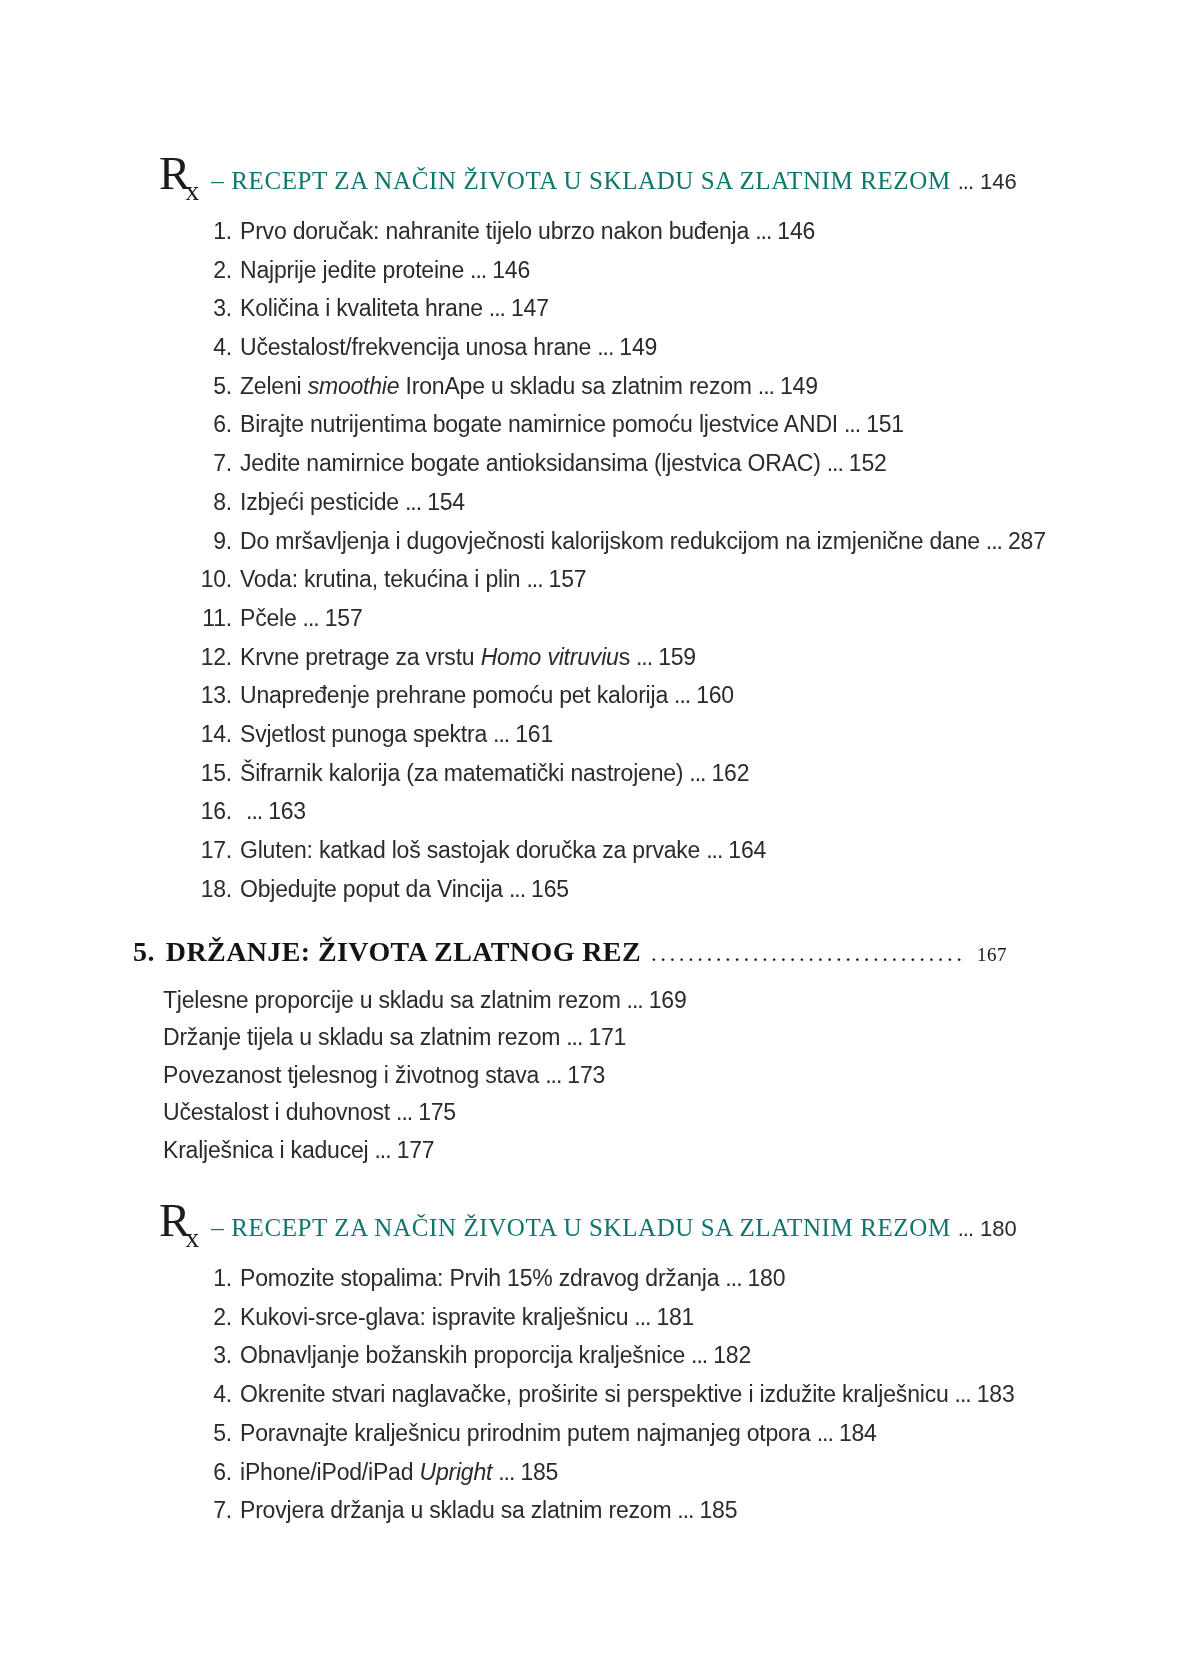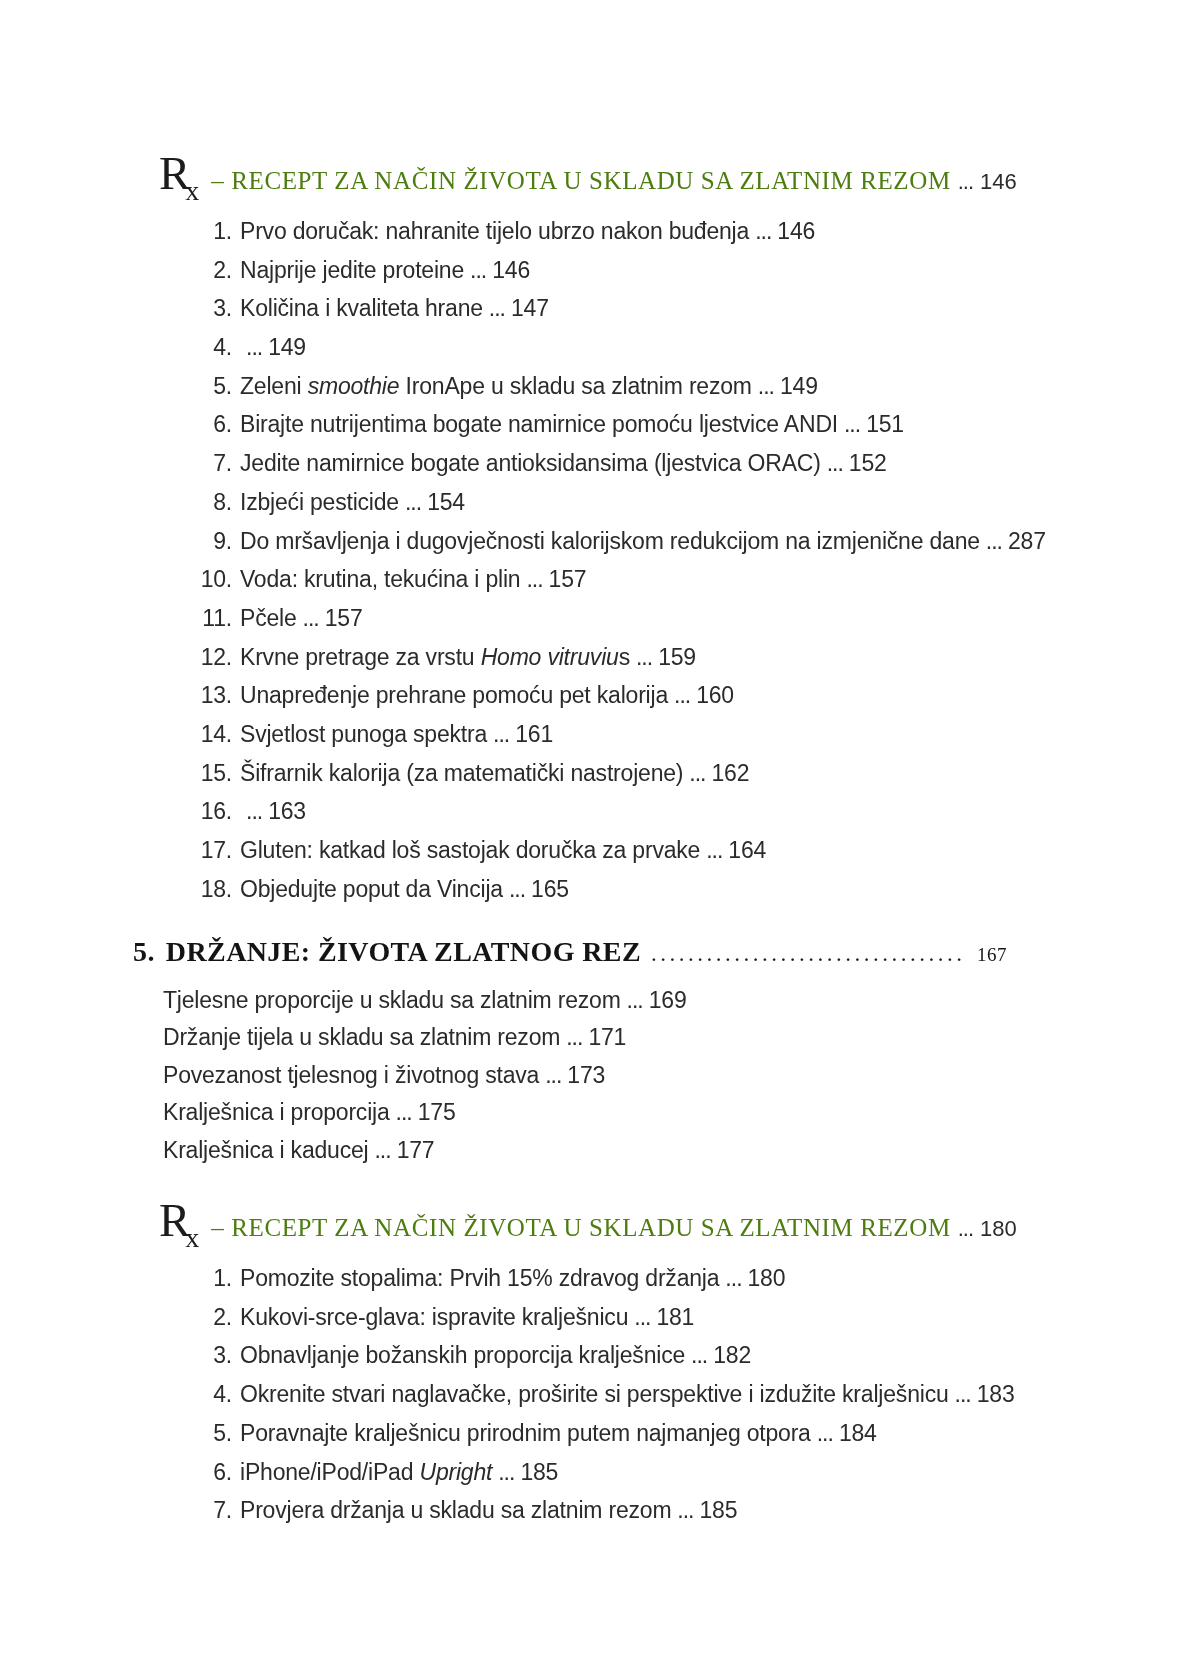--- a/index.html
+++ b/index.html
@@ -17,21 +17,21 @@
     display:flex;align-items:baseline;white-space:nowrap;
     margin-left:159px;
   }
   .rx-header.first{padding-top:150px;}
   .rx-header.second{margin-top:34px;}
   .rx{flex:none;font-family:"Liberation Serif",serif;color:#1c1c1c;}
   .rx-r{font-size:47px;line-height:1;}
   .rx-x{font-size:28px;position:relative;top:11px;margin-left:-5px;}
   .rx-title{
     font-family:"Liberation Serif",serif;
-    font-size:25px;letter-spacing:0.6px;color:#4d7c0f;
+    font-size:25px;letter-spacing:0.6px;color:#0f766e;
     margin-left:12px;
   }
   .hd-sep{font-size:22px;margin:0 7px;letter-spacing:-1px;color:#2b2b2b;}
   .hd-page{font-size:22px;color:#2b2b2b;}
 
   
   .toc-list{
     list-style:none;margin:0;padding:0;
   }
   .toc-list.numbered{margin:21px 0 0 176px;}
@@ -87,20 +87,21 @@
         <span class="pg">146</span>
       </li>
       <li class="toc-row">
         <span class="num">3.</span>
         <span class="txt"><span>Količina i kvaliteta hrane</span></span>
         <span class="dots">...</span>
         <span class="pg">147</span>
       </li>
       <li class="toc-row">
         <span class="num">4.</span>
+        <span class="txt"><span>Učestalost/frekvencija unosa hrane</span></span>
         <span class="dots">...</span>
         <span class="pg">149</span>
       </li>
       <li class="toc-row">
         <span class="num">5.</span>
         <span class="txt"><span>Zeleni </span><span class="it">smoothie</span><span> IronApe u skladu sa zlatnim rezom</span></span>
         <span class="dots">...</span>
         <span class="pg">149</span>
       </li>
       <li class="toc-row">
@@ -198,21 +199,21 @@
         <span class="txt"><span>Držanje tijela u skladu sa zlatnim rezom</span></span>
         <span class="dots">...</span>
         <span class="pg">171</span>
       </li>
       <li class="toc-row">
         <span class="txt"><span>Povezanost tjelesnog i životnog stava</span></span>
         <span class="dots">...</span>
         <span class="pg">173</span>
       </li>
       <li class="toc-row">
-        <span class="txt"><span>Kralješnica i proporcija</span></span>
+        <span class="txt"><span>Učestalost i duhovnost</span></span>
         <span class="dots">...</span>
         <span class="pg">175</span>
       </li>
       <li class="toc-row">
         <span class="txt"><span>Kralješnica i kaducej</span></span>
         <span class="dots">...</span>
         <span class="pg">177</span>
       </li>
     </ul>
 

